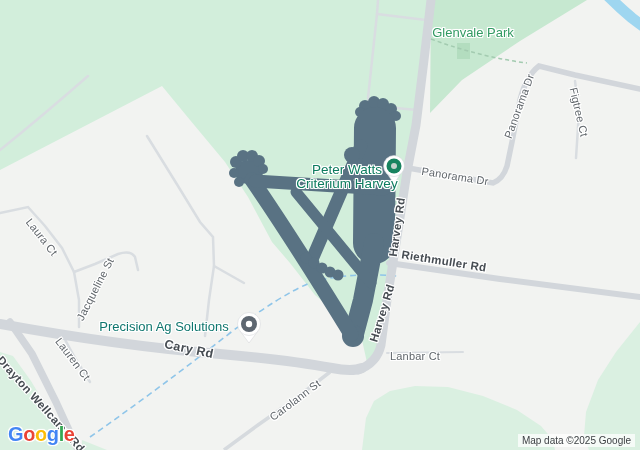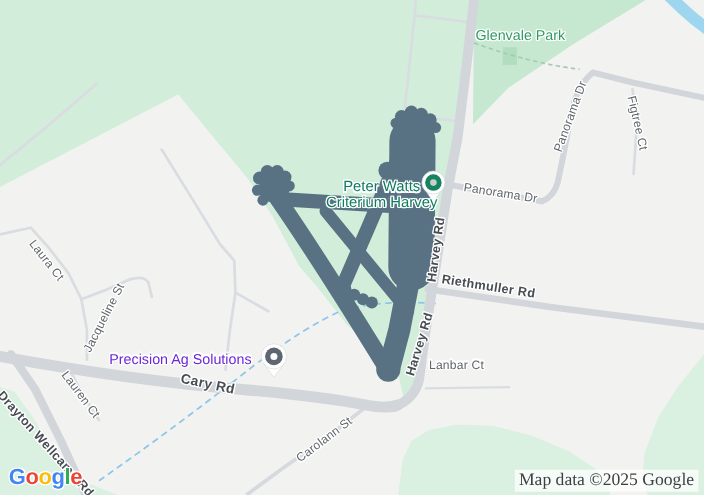--- a/index.html
+++ b/index.html
@@ -13,44 +13,43 @@
   .lbl{
     position:absolute;white-space:nowrap;pointer-events:auto;
     transform:translate(-50%,-50%);
     text-shadow:-1px -1px 0 #fff,1px -1px 0 #fff,-1px 1px 0 #fff,1px 1px 0 #fff,
                  0 -1px 0 #fff,0 1px 0 #fff,-1px 0 0 #fff,1px 0 0 #fff,0 0 2px #fff;
   }
   .road-lbl{font-size:11px;color:#60666b;letter-spacing:.2px;}
   .road-lbl.major{font-size:11.5px;font-weight:bold;color:#474d53;letter-spacing:.3px;}
   .park-lbl{font-size:13px;color:#319a62;}
   .poi-green{font-size:13.5px;color:#0d7c5f;text-align:center;line-height:14px;}
-  .biz-lbl{font-size:13px;color:#6d28d9;}
+  .biz-lbl{font-size:13px;color:#0f766e;}
 
   #lbl-glenvale{left:473px;top:32px;}
   #lbl-panorama-h{left:455px;top:176px;transform:translate(-50%,-50%) rotate(9deg);}
   #lbl-panorama-v{left:519px;top:106px;transform:translate(-50%,-50%) rotate(-70deg);}
   #lbl-figtree{left:579px;top:112px;transform:translate(-50%,-50%) rotate(77deg);}
   #lbl-harvey-u{left:397px;top:227px;transform:translate(-50%,-50%) rotate(-82deg);}
   #lbl-harvey-l{left:382px;top:313px;transform:translate(-50%,-50%) rotate(-73deg);}
   #lbl-riethmuller{left:444px;top:261px;transform:translate(-50%,-50%) rotate(9deg);}
-  #lbl-lanbar{left:415px;top:332px;}
+  #lbl-lanbar{left:415px;top:356px;}
   #lbl-carolann{left:295px;top:400px;transform:translate(-50%,-50%) rotate(-37deg);}
   #lbl-cary{left:189px;top:349px;font-size:12.5px;transform:translate(-50%,-50%) rotate(12deg);}
   #lbl-jacqueline{left:95px;top:289px;transform:translate(-50%,-50%) rotate(-63deg);}
   #lbl-laura{left:42px;top:237px;transform:translate(-50%,-50%) rotate(52deg);}
   #lbl-lauren{left:73px;top:359px;transform:translate(-50%,-50%) rotate(53deg);}
   #lbl-drayton{left:41px;top:404px;font-size:11.5px;transform:translate(-50%,-50%) rotate(48deg);}
   #lbl-peter-watts{left:320px;top:177px;margin-left:27px;}
   #lbl-precision{left:164px;top:326px;}
 
   #attribution{
-    position:absolute;right:5px;bottom:3px;font-size:16px;color:#3c4043;
+    position:absolute;right:5px;bottom:3px;font-size:10px;color:#3c4043;
     background:rgba(255,255,255,.72);padding:1px 4px;
     text-shadow:0 0 2px #fff;
-    font-family:Liberation Serif, serif;
   }
   #google-logo{
     position:absolute;left:8px;bottom:4px;font-size:20px;font-weight:bold;
     letter-spacing:-.4px;text-decoration:none;
     text-shadow:-1px -1px 0 #fff,1px -1px 0 #fff,-1px 1px 0 #fff,1px 1px 0 #fff,0 0 3px #fff;
   }
 </style>
 </head>
 <body>
 

